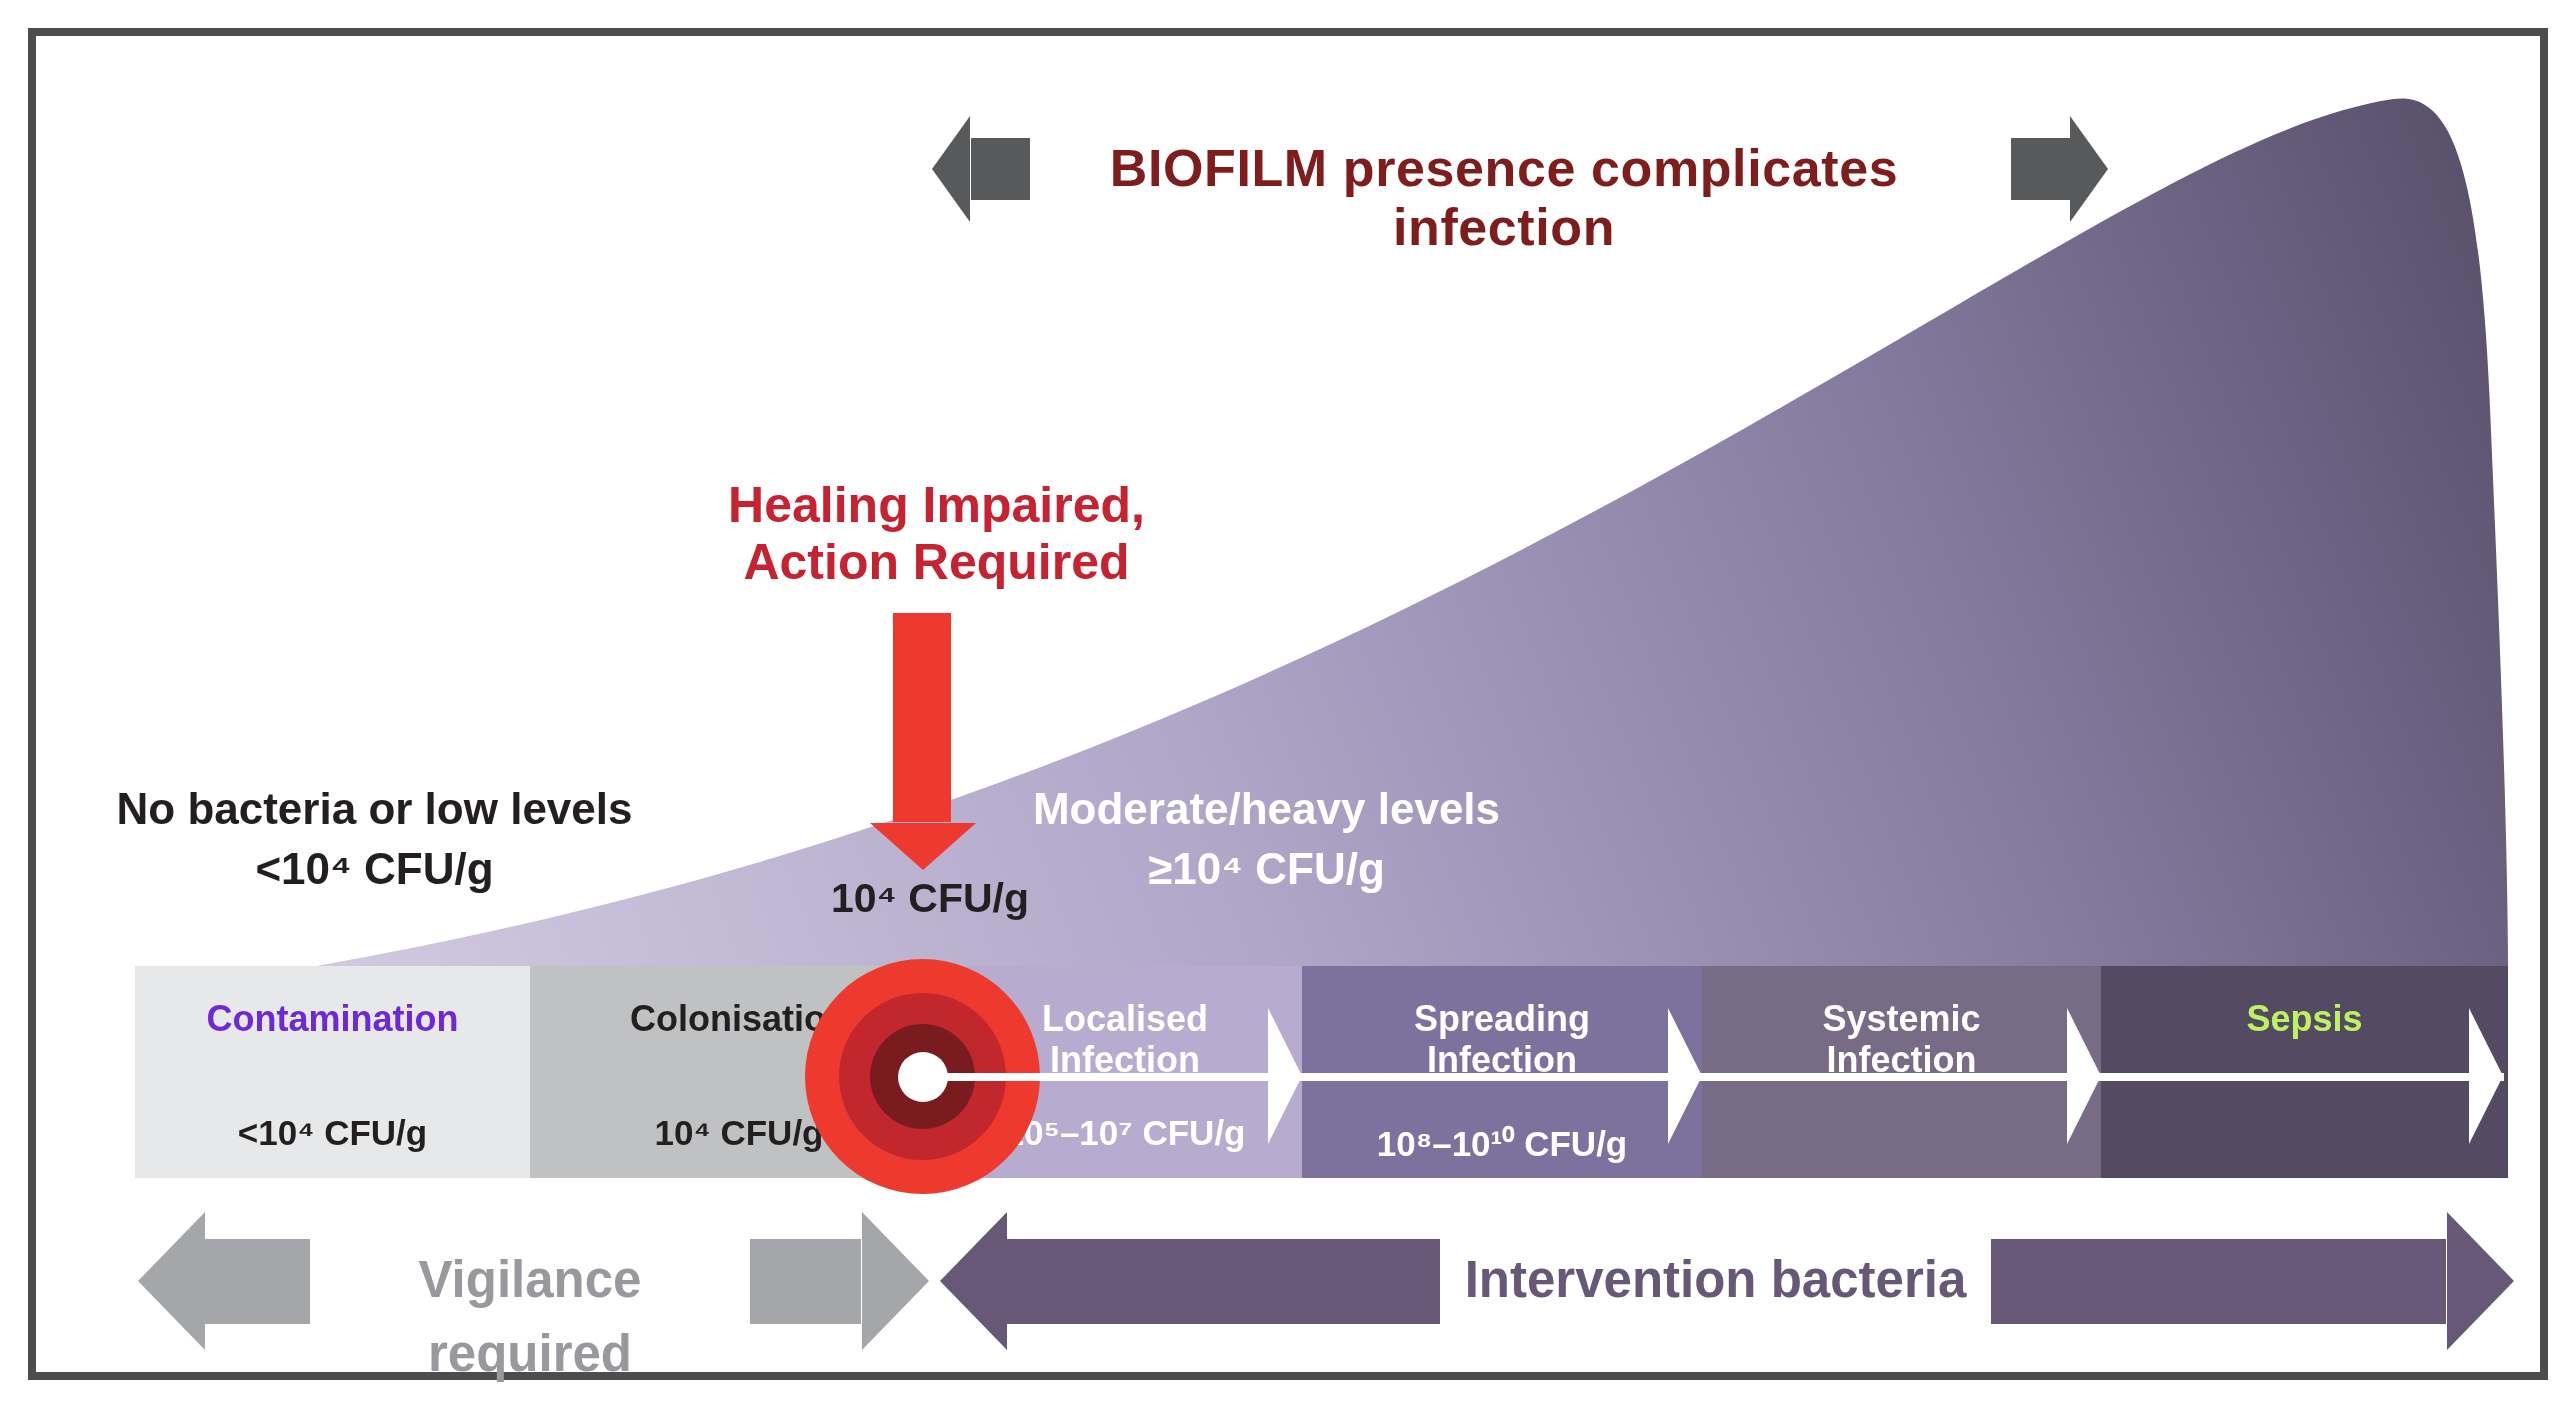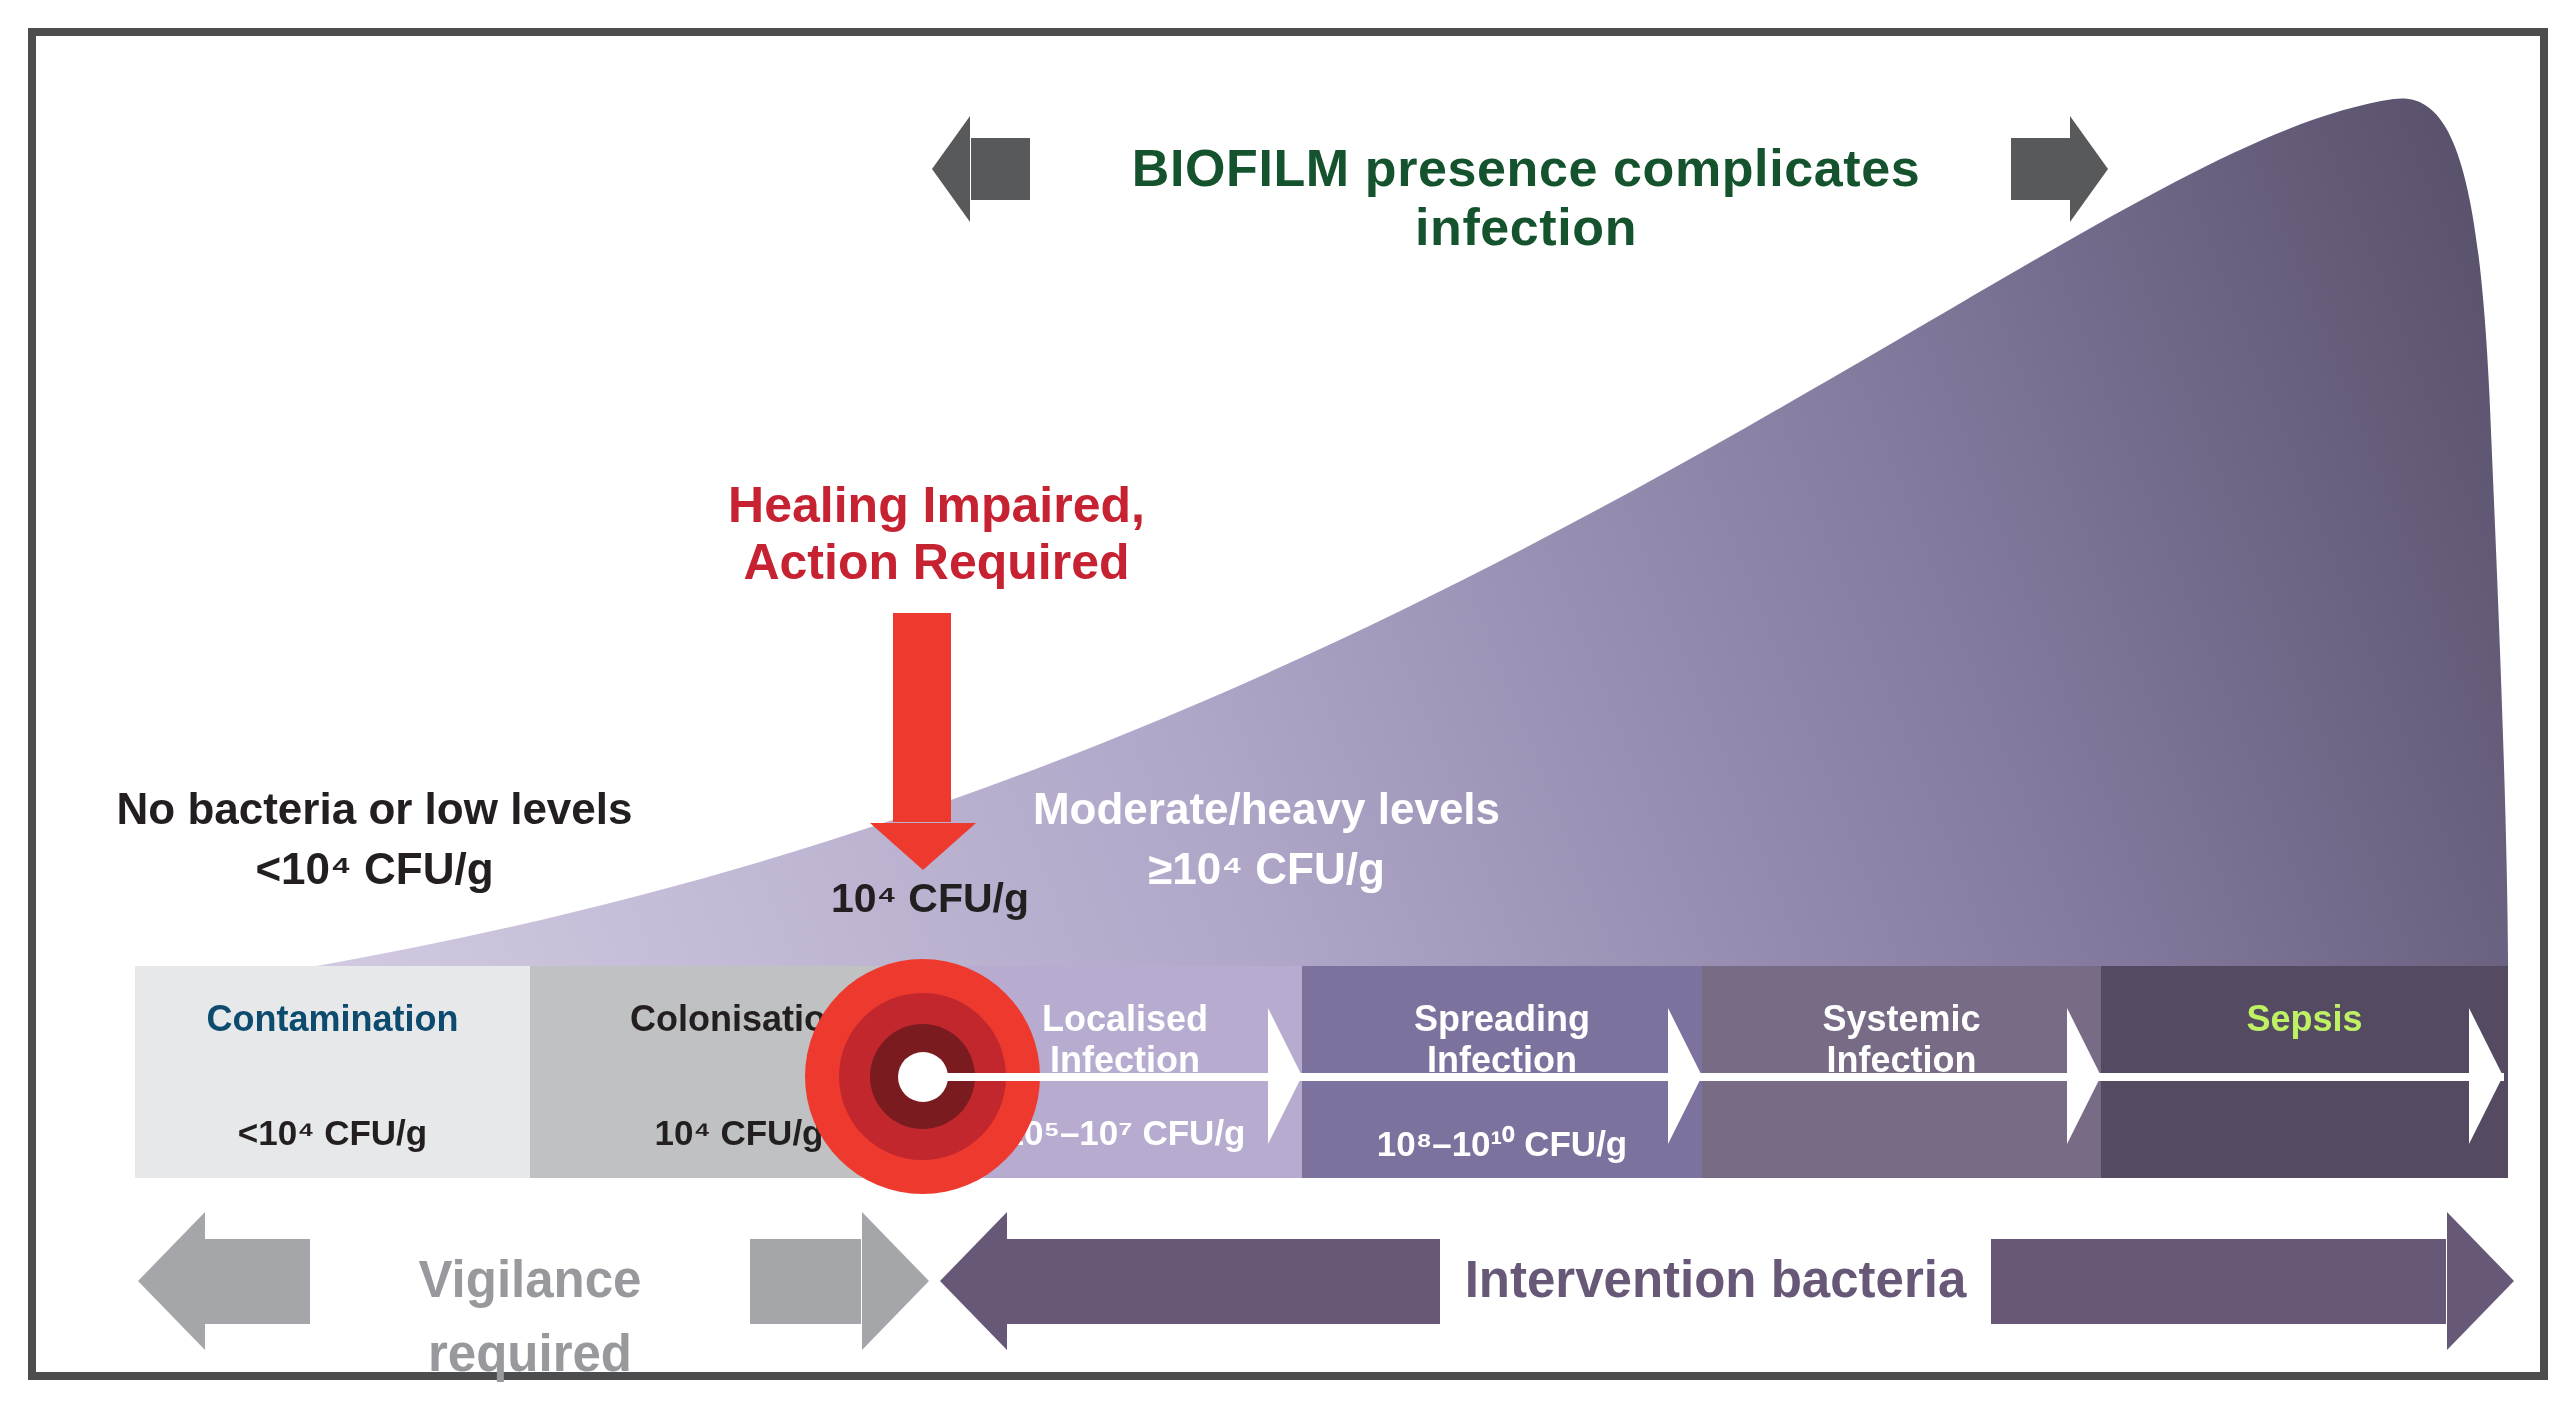--- a/index.html
+++ b/index.html
@@ -38,38 +38,38 @@
   <path fill="url(#curveGrad)" d="M 500 1562
        C 1450 1395, 2150 1070, 2820 690
        C 3330 400, 3630 195, 3865 160
        C 3955 148, 4002 255, 4020 640
        C 4036 1010, 4049 1330, 4050 1562
        Z"></path>
 </svg>
 
 <div class="abs tri" style="left: 932px; top: 116px; border-right: 38px solid rgb(88, 89, 91); border-top: 53px solid transparent; border-bottom: 53px solid transparent;" data-bc="Right:banner.color"></div>
 <div class="abs" style="left: 971px; top: 138px; width: 59px; height: 62px; background-color: rgb(88, 89, 91);"></div>
-<div class="abs ctr banner-text bold" style="left: 1040px; top: 139px; width: 972px; color: #14532d;">BIOFILM presence complicates infection</div>
+<div class="abs ctr banner-text bold" style="left: 1018px; top: 139px; width: 972px; color: #7f1d1d;">BIOFILM presence complicates infection</div>
 <div class="abs" style="left: 2011px; top: 138px; width: 59px; height: 62px; background-color: rgb(88, 89, 91);"></div>
 <div class="abs tri" style="left: 2070px; top: 116px; border-left: 38px solid rgb(88, 89, 91); border-top: 53px solid transparent; border-bottom: 53px solid transparent;" data-bc="Left:banner.color"></div>
 
 <div class="abs ctr bold prelines" style="left: 565px; top: 477px; width: 743px; font-size: 50px; line-height: 57px; color: rgb(198, 34, 49);">Healing Impaired,
 Action Required</div>
 <div class="abs" style="left: 893px; top: 613px; width: 58px; height: 209px; background-color: rgb(238, 58, 46);"></div>
 <div class="abs tri" style="left: 870px; top: 823px; border-left: 53px solid transparent; border-right: 53px solid transparent; border-top: 47px solid rgb(238, 58, 46);" data-bc="Top:alert.arrow_color"></div>
 
 <div class="abs ctr lvl prelines" style="left: 65px; top: 779px; width: 619px; color: rgb(35, 31, 32);">No bacteria or low levels
 &lt;10⁴ CFU/g</div>
 <div class="abs ctr lvl prelines" style="left: 957px; top: 779px; width: 619px; color: rgb(255, 255, 255);">Moderate/heavy levels
 ≥10⁴ CFU/g</div>
 <div class="abs ctr bold" style="left: 744px; top: 876px; width: 372px; font-size: 41px; line-height: 45px; color: rgb(35, 31, 32);">10⁴ CFU/g</div>
 
 <div id="stage-bar" class="abs">
   <div class="stage" style="width: 395px; background-color: rgb(231, 232, 234);">
-    <div class="stage-label prelines" style="color: #0c4a6e;">Contamination</div>
+    <div class="stage-label prelines" style="color: #6d28d9;">Contamination</div>
     <div class="stage-cfu" style="color: rgb(35, 31, 32);">&lt;10⁴ CFU/g</div>
   </div>
   <div class="stage" style="width: 418px; background-color: rgb(191, 193, 195);">
     <div class="stage-label prelines" style="color: rgb(35, 31, 32);">Colonisation</div>
     <div class="stage-cfu" style="color: rgb(35, 31, 32);">10⁴ CFU/g</div>
   </div>
   <div class="stage" style="width: 354px; background-color: rgb(183, 171, 208);">
     <div class="stage-label prelines" style="color: rgb(255, 255, 255);">Localised
 Infection</div>
     <div class="stage-cfu" style="color: rgb(255, 255, 255);">10⁵–10⁷ CFU/g</div>

